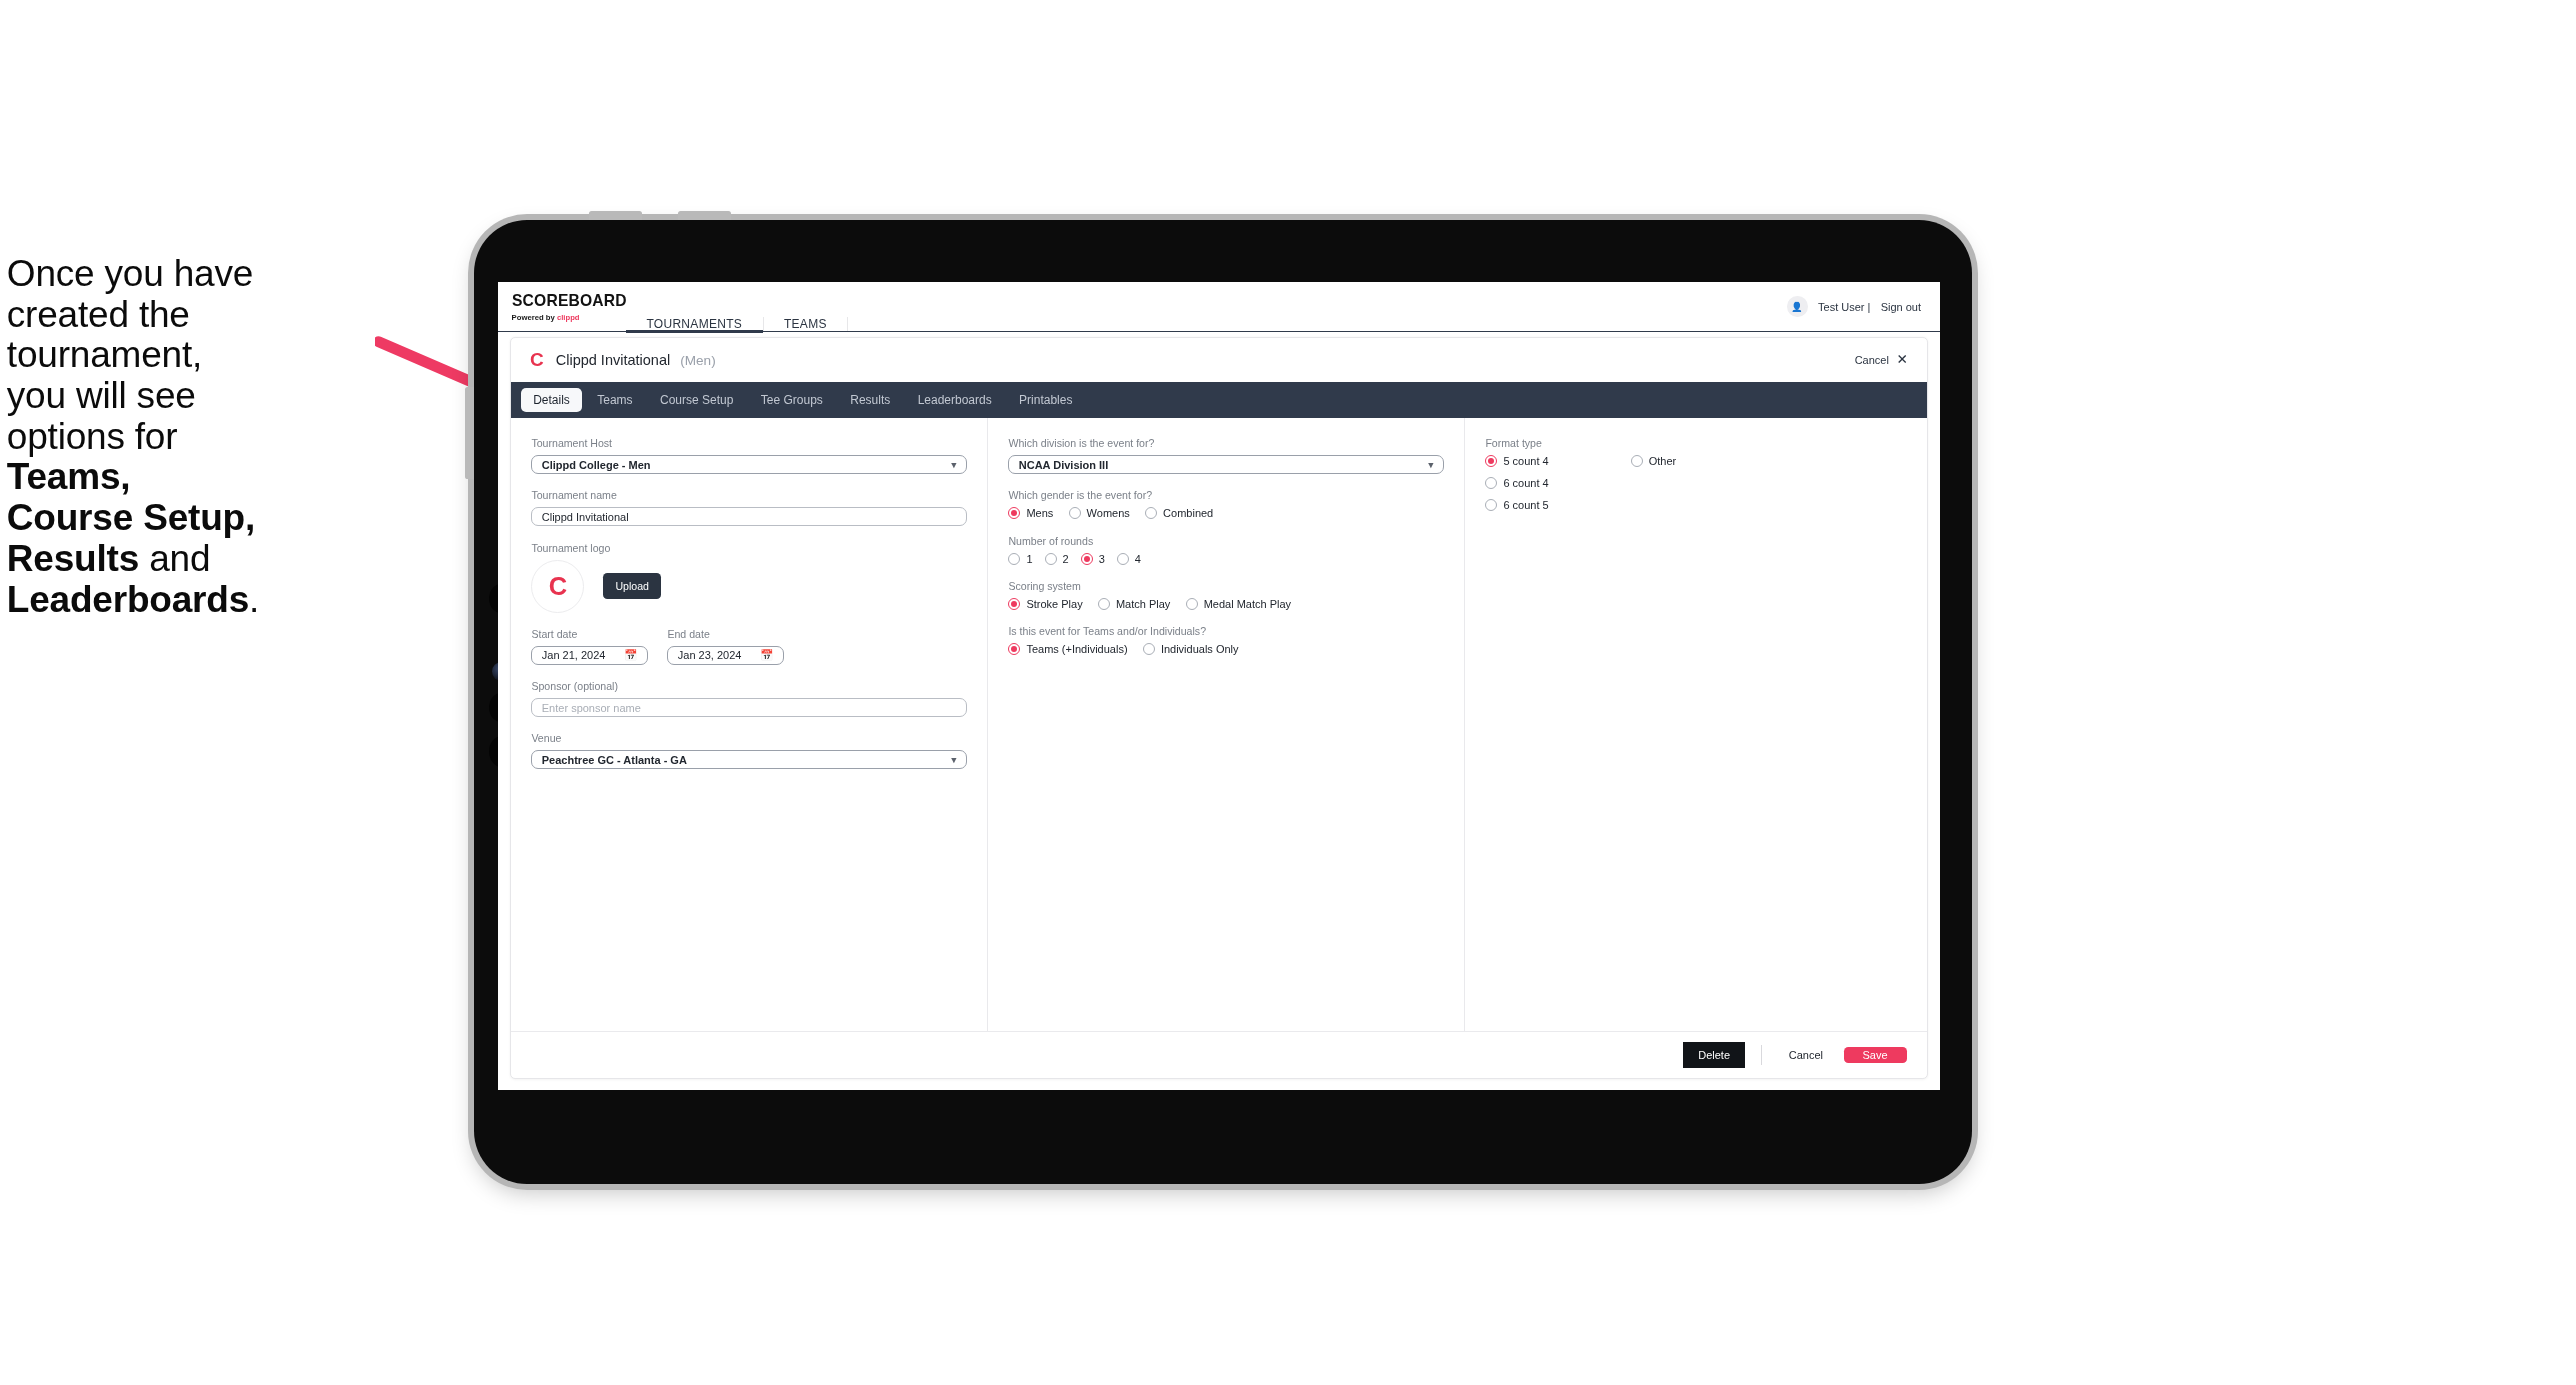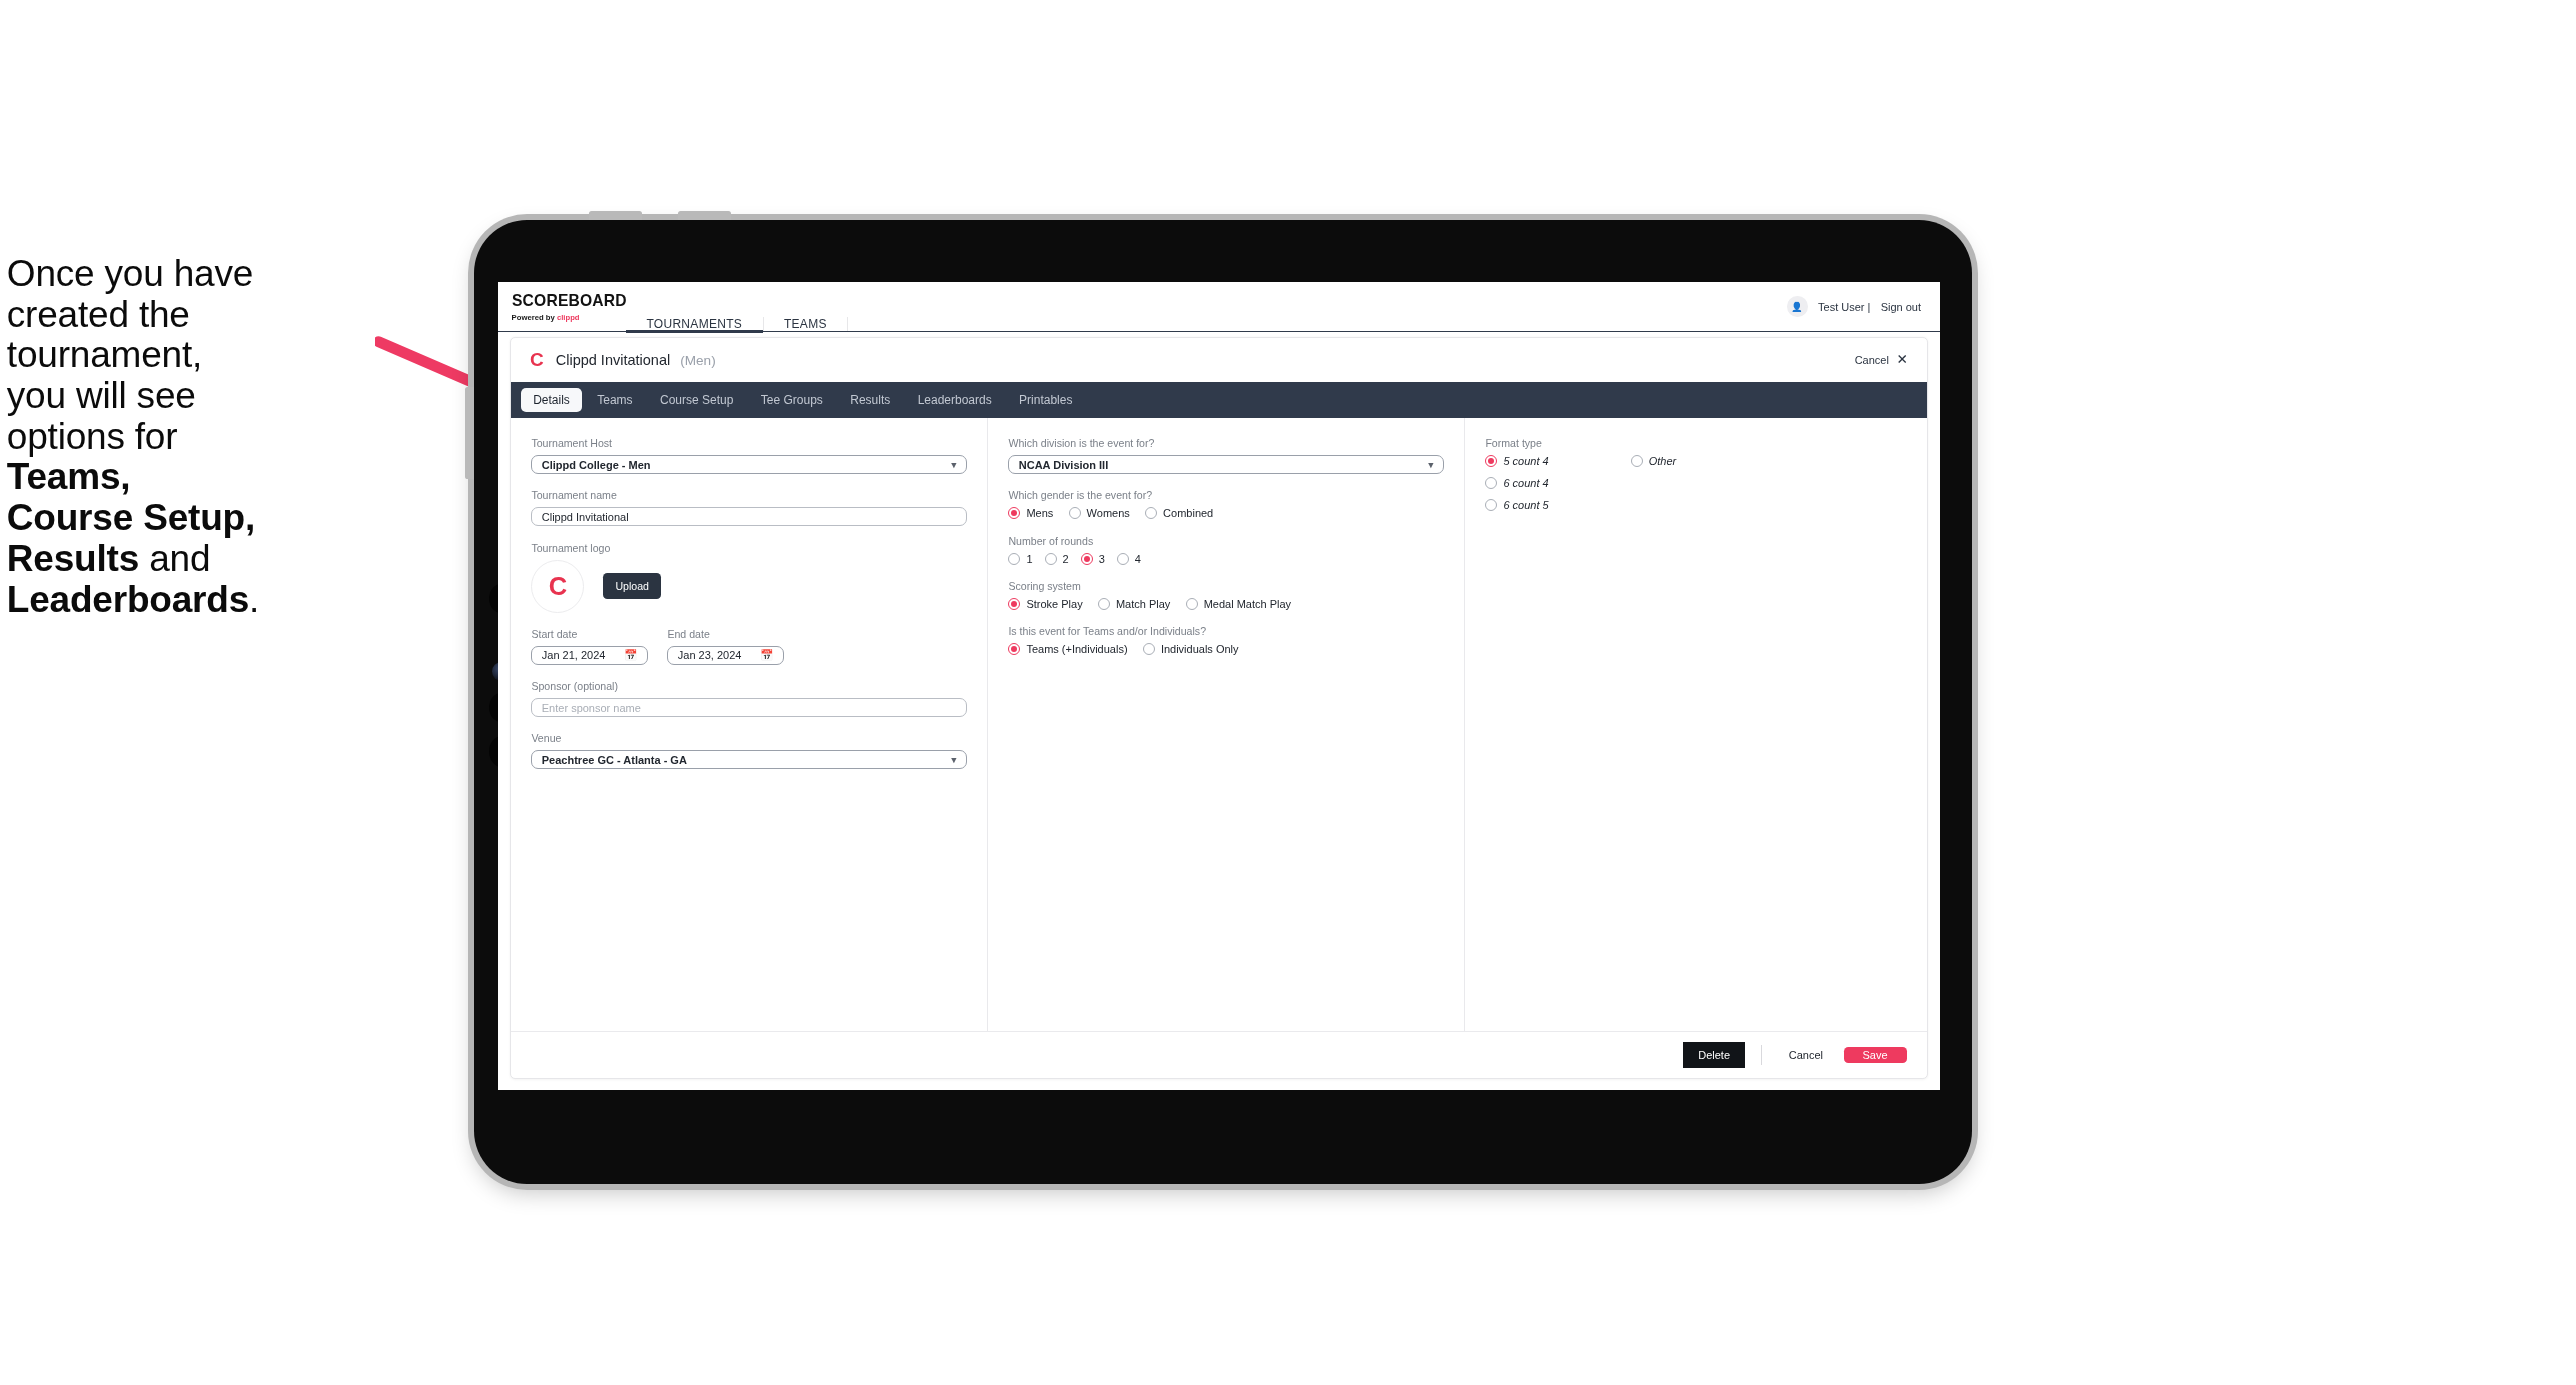--- a/index.html
+++ b/index.html
@@ -314,21 +314,21 @@
   .rdot.on::after {
     content: "";
     position: absolute;
     left: 50%; top: 50%;
     width: 6px; height: 6px;
     margin: -3px 0 0 -3px;
     border-radius: 50%;
     background: #ee3a5f;
   }
   .radiorow.tight { gap: 0 12px; }
-  .fmt-wrap { display: flex; font-style: italic; }
+  .fmt-wrap { display: flex; }
   .fmt-col { display: flex; flex-direction: column; gap: 10.2px; }
   .fmt-col.right { margin-left: 82px; }
 
   
   #footer {
     height: 46px;
     border-top: 0.9px solid #eaeaed;
     display: flex;
     align-items: center;
     justify-content: flex-end;

